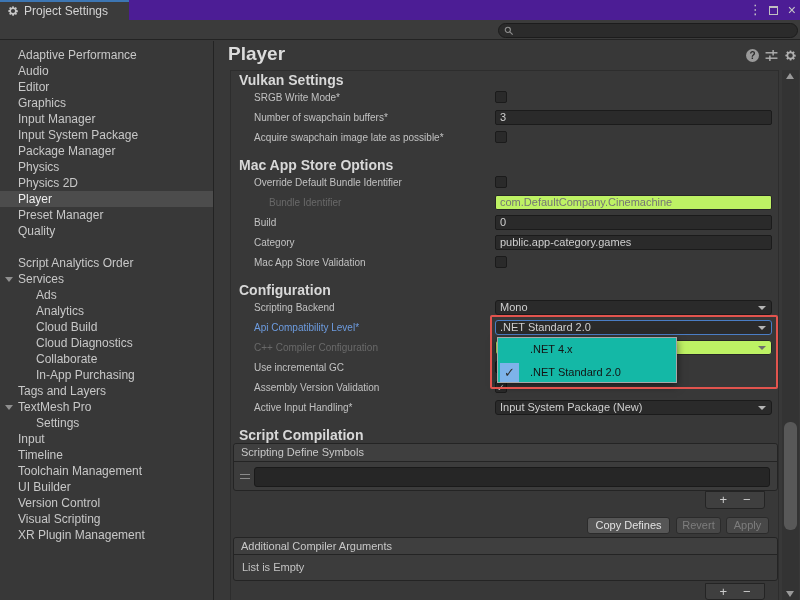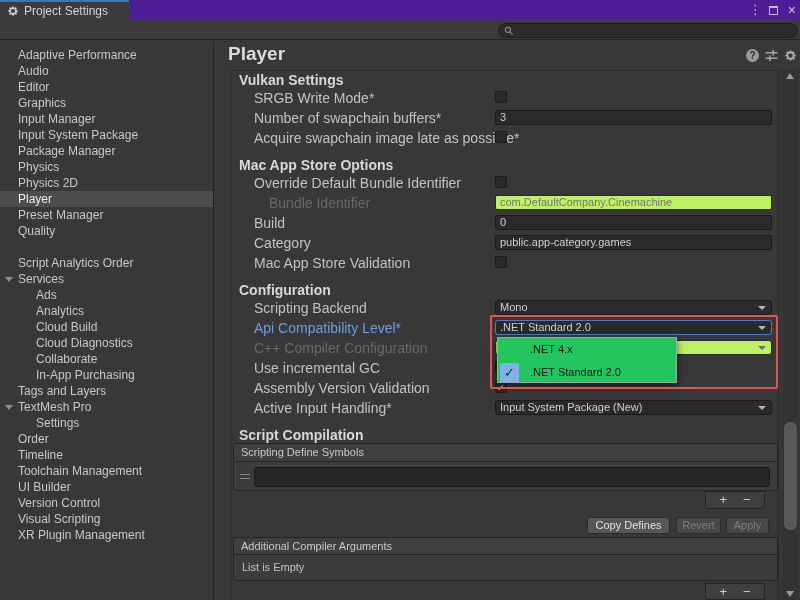--- a/index.html
+++ b/index.html
@@ -34,21 +34,21 @@
   
   .main-title{position:absolute;left:228px;top:43px;font-size:19px;font-weight:bold;color:#dcdcdc;}
   .hdr-icons{position:absolute;right:3px;top:49px;display:flex;gap:6px;align-items:center;}
   .help-ic{width:13px;height:13px;border-radius:50%;background:#9a9a9a;color:#2c2c2c;font-size:10px;
            font-weight:bold;text-align:center;line-height:13px;}
   .scrollview{position:absolute;left:230px;top:70px;width:549px;height:530px;
               border-left:1px solid #2d2d2d;border-top:1px solid #2d2d2d;border-right:1px solid #2d2d2d;}
 
   .sec{position:absolute;height:16px;font-size:14px;font-weight:bold;color:#d8d8d8;line-height:16px;white-space:nowrap;}
   .row{position:absolute;left:230px;width:549px;height:18px;}
-  .row .lbl{position:absolute;font-size:14px;line-height:18px;color:#c2c2c2;white-space:nowrap;}
+  .row .lbl{position:absolute;font-size:10px;line-height:18px;color:#c2c2c2;white-space:nowrap;}
   .row .lbl.dis{color:#696969;}
   .row .lbl.blue{color:var(--api-label-blue,#6d9ce0);}
   .cb{position:absolute;left:265px;top:2px;width:12px;height:12px;background:#2a2a2a;
       border:1px solid #1b1b1b;border-radius:2px;color:#cfcfcf;font-size:10px;line-height:11px;text-align:center;}
   .cb.checked::after{content:"\2713";}
   .fld{position:absolute;left:265px;top:1px;width:277px;height:15px;background:#2a2a2a;
        border:1px solid #1b1b1b;border-radius:2px;font-size:11px;line-height:13px;color:#cfcfcf;
        padding-left:4px;white-space:nowrap;overflow:hidden;}
   .fld.dis{background:#bef264;border-color:#272727;color:#757575;}
   .dd{border-radius:3px;}
@@ -74,21 +74,21 @@
   .btn.dis{background:#484848;color:#7d7d7d;}
 
   
   .sbar{position:absolute;left:782px;top:70px;width:17px;height:530px;background:#333333;}
   .sbar .thumb{position:absolute;left:2px;top:352px;width:13px;height:108px;background:#585858;border-radius:6px;}
   .arrow-up,.arrow-dn{position:absolute;left:4px;width:0;height:0;border-left:4.5px solid transparent;border-right:4.5px solid transparent;}
   .arrow-up{top:3px;border-bottom:6px solid #999;}
   .arrow-dn{bottom:3px;border-top:6px solid #999;}
 
   
-  .popup{position:absolute;left:497px;top:337px;width:180px;height:46px;background:#22c55e;
+  .popup{position:absolute;left:497px;top:337px;width:180px;height:46px;background:#14b8a6;
          border:1px solid #a8a8a8;box-shadow:0 3px 8px rgba(0,0,0,.55);z-index:5;}
   .pop-row{position:relative;height:23px;font-size:11px;line-height:23px;color:#141414;padding-left:32px;white-space:nowrap;}
   .pop-check{position:absolute;left:2px;top:2px;width:19px;height:19px;background:var(--check-blue,#7db3ea);
              color:#2f2f2f;font-size:13px;line-height:19px;text-align:center;}
   .pop-check::after{content:"\2713";}
   .redrect{position:absolute;left:490px;top:315px;width:288px;height:74px;border:2px solid var(--highlight-red,#e2544e);
            border-radius:2px;z-index:6;pointer-events:none;}
 
   svg{display:block;}
 </style>
@@ -141,21 +141,21 @@
       <div class="sb-item" style="top: 230px; padding-left: 18px;"><span class="fold"></span><span>Services</span></div>
       <div class="sb-item" style="top: 246px; padding-left: 36px;"><span>Ads</span></div>
       <div class="sb-item" style="top: 262px; padding-left: 36px;"><span>Analytics</span></div>
       <div class="sb-item" style="top: 278px; padding-left: 36px;"><span>Cloud Build</span></div>
       <div class="sb-item" style="top: 294px; padding-left: 36px;"><span>Cloud Diagnostics</span></div>
       <div class="sb-item" style="top: 310px; padding-left: 36px;"><span>Collaborate</span></div>
       <div class="sb-item" style="top: 326px; padding-left: 36px;"><span>In-App Purchasing</span></div>
       <div class="sb-item" style="top: 342px; padding-left: 18px;"><span>Tags and Layers</span></div>
       <div class="sb-item" style="top: 358px; padding-left: 18px;"><span class="fold"></span><span>TextMesh Pro</span></div>
       <div class="sb-item" style="top: 374px; padding-left: 36px;"><span>Settings</span></div>
-      <div class="sb-item" style="top: 390px; padding-left: 18px;"><span>Order</span></div>
+      <div class="sb-item" style="top: 390px; padding-left: 18px;"><span>Input</span></div>
       <div class="sb-item" style="top: 406px; padding-left: 18px;"><span>Timeline</span></div>
       <div class="sb-item" style="top: 422px; padding-left: 18px;"><span>Toolchain Management</span></div>
       <div class="sb-item" style="top: 438px; padding-left: 18px;"><span>UI Builder</span></div>
       <div class="sb-item" style="top: 454px; padding-left: 18px;"><span>Version Control</span></div>
       <div class="sb-item" style="top: 470px; padding-left: 18px;"><span>Visual Scripting</span></div>
       <div class="sb-item" style="top: 486px; padding-left: 18px;"><span>XR Plugin Management</span></div>
     </div>
   <div class="v-sep"></div>
 
   <div class="main-title">Player</div>

